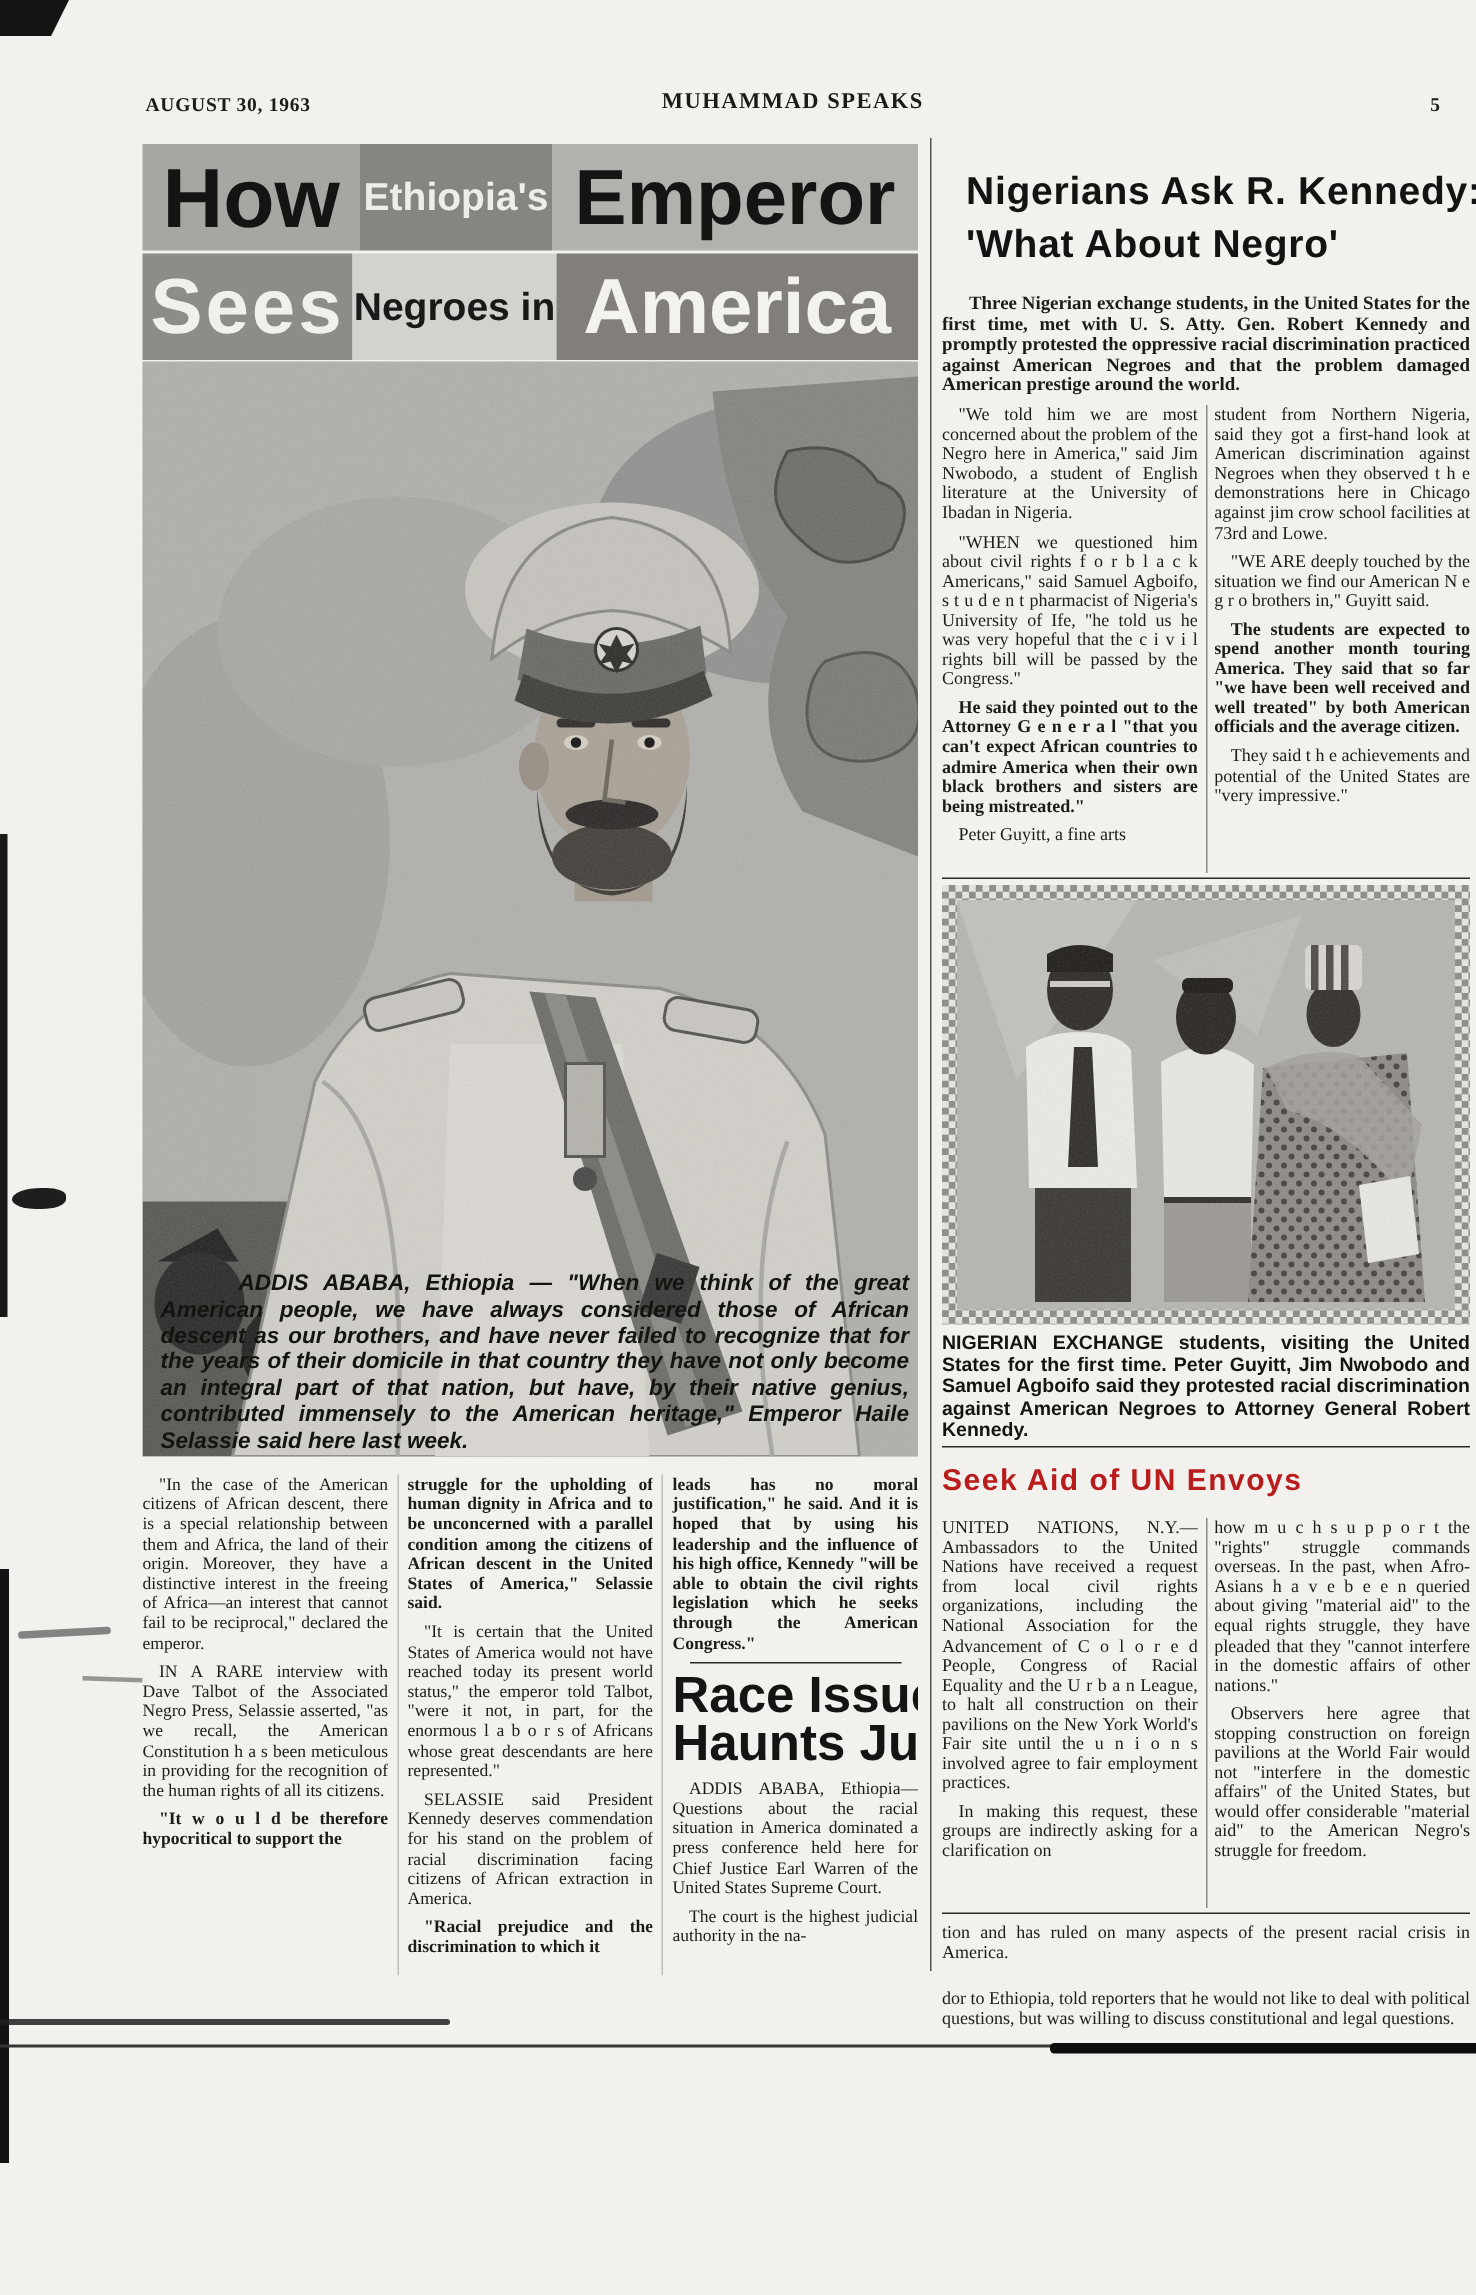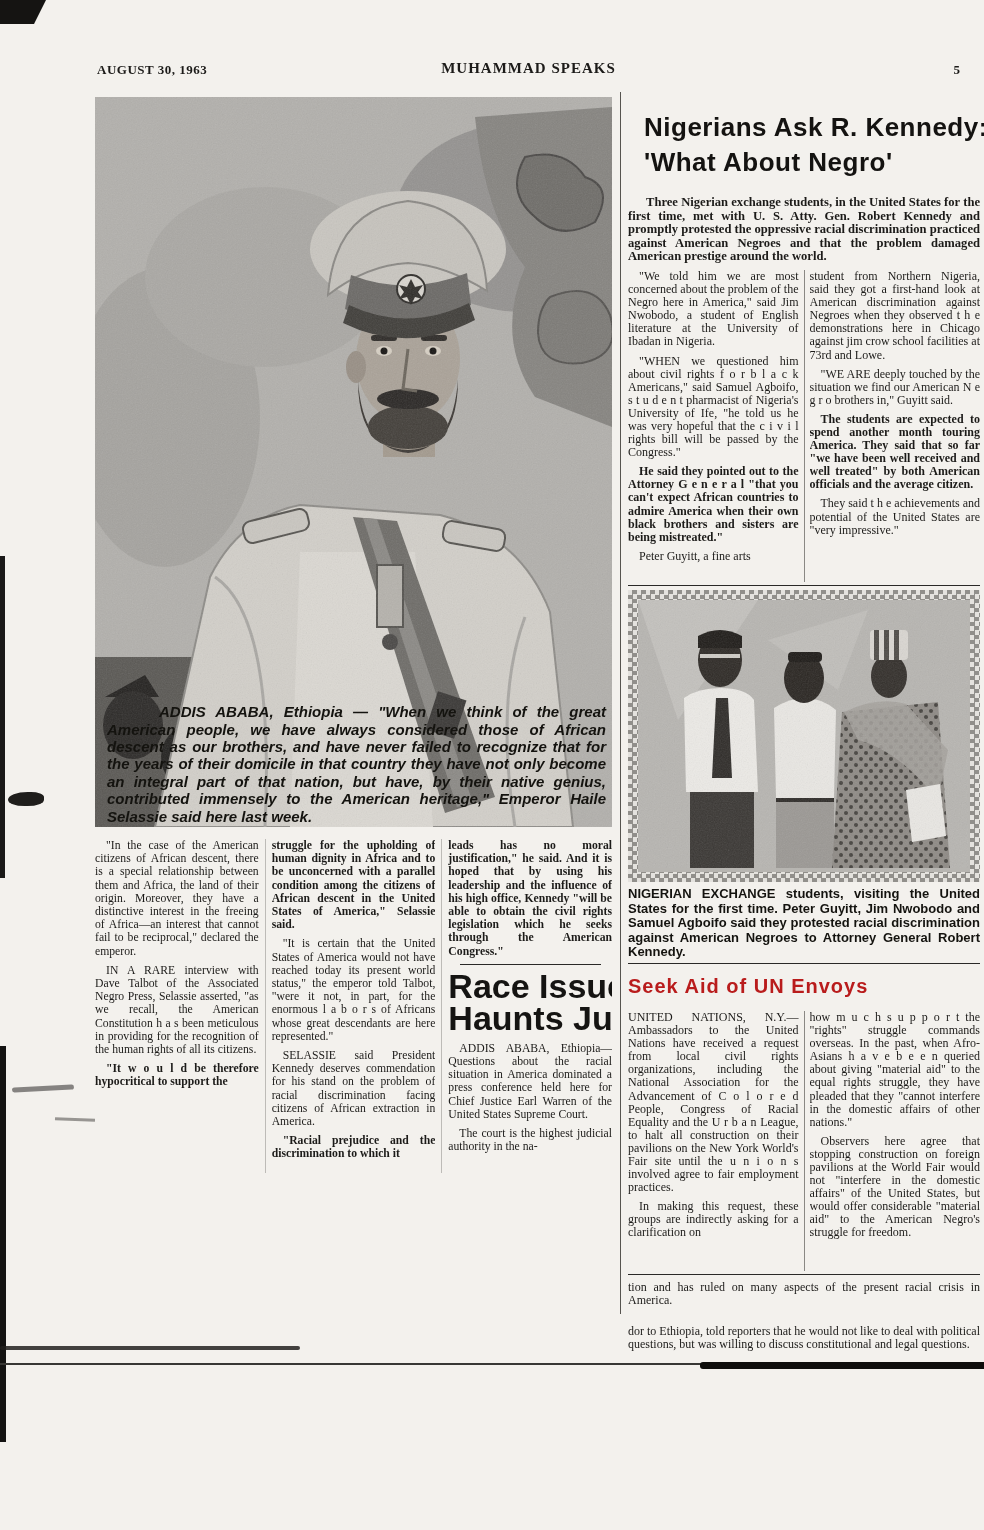--- a/index.html
+++ b/index.html
@@ -81,20 +81,32 @@
 <div class="page">
 
   <div class="hdr">
     <span class="date">AUGUST 30, 1963</span>
     <span class="mast">MUHAMMAD SPEAKS</span>
     <span class="pnum">5</span>
   </div>
 
   <div class="feature">
 
+    <div class="banner">
+      <div class="row">
+        <div class="blk tex w-how">How</div>
+        <div class="blk tex w-eth">Ethiopia's</div>
+        <div class="blk tex w-emp">Emperor</div>
+      </div>
+      <div class="row row2">
+        <div class="blk tex w-sees">Sees</div>
+        <div class="blk tex w-neg">Negroes in</div>
+        <div class="blk tex w-ame">America</div>
+      </div>
+    </div>
 
     <div class="photo1">
       <svg width="517" height="730" viewBox="0 0 517 730">
         <defs>
           <filter id="grain" x="0" y="0" width="100%" height="100%">
             <feTurbulence type="fractalNoise" baseFrequency="0.8" numOctaves="2"></feTurbulence>
             <feColorMatrix type="saturate" values="0"></feColorMatrix>
           </filter>
         </defs>
         <rect width="517" height="730" fill="#b2b0ac"></rect>

